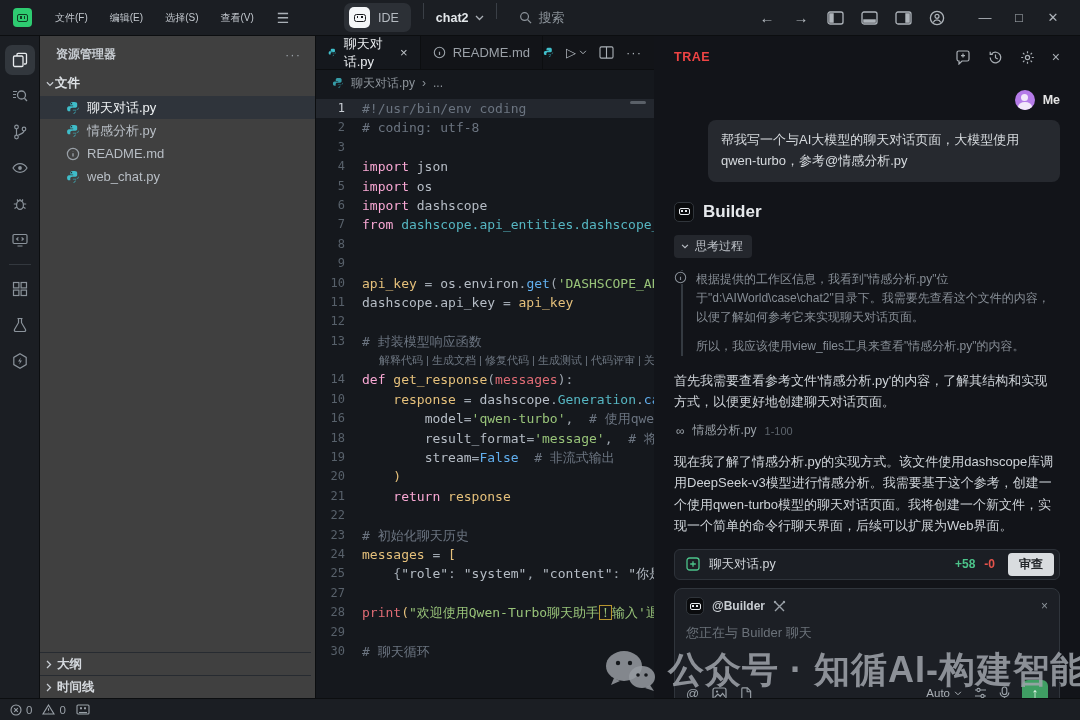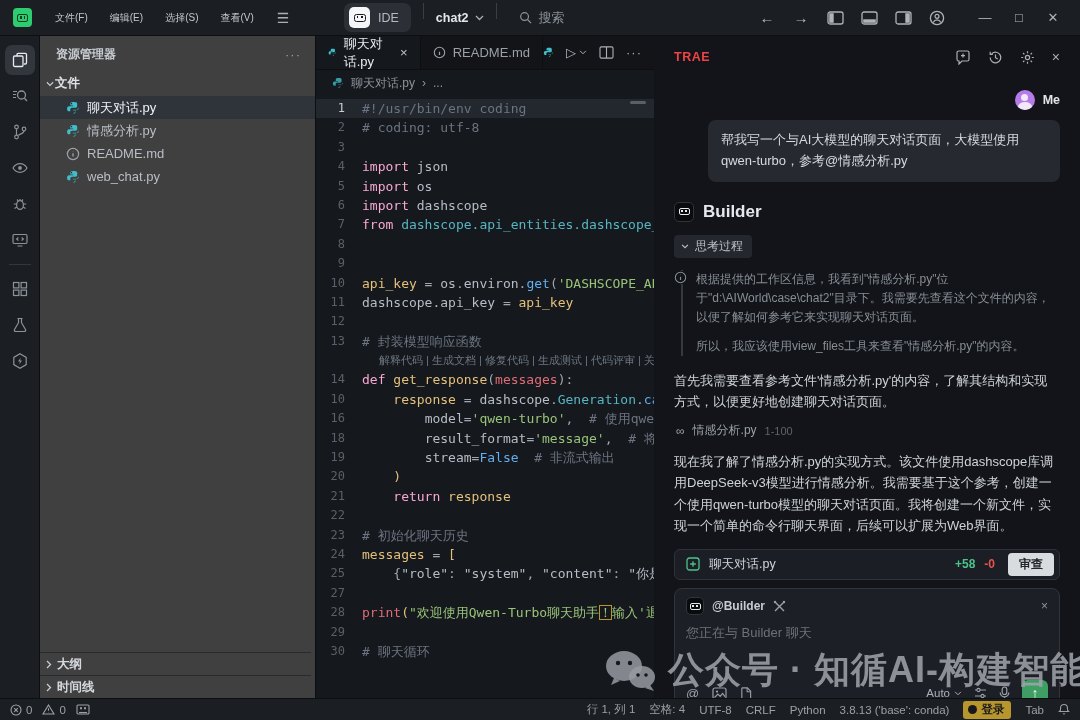--- a/index.html
+++ b/index.html
@@ -543,37 +543,20 @@
             <path d="M6.5 4.2v2.6M6.5 8.2v.2" stroke="#9aa1a8" stroke-width="1.1"></path>
           </svg>
         <span>0</span>
       </span>
       <svg class="ic" width="14" height="11" viewBox="0 0 14 11">
           <rect x="1" y="1" width="12" height="9" rx="1" stroke="#9aa1a8" stroke-width="1.1" fill="none"></rect>
           <path d="M3 8.5h8" stroke="#9aa1a8" stroke-width="1.1"></path>
           <path d="M4 3.2h2v2H4zM8 3.2h2v2H8z" fill="#9aa1a8"></path>
         </svg>
     </span>
-    <span class="st-right">
-      <span>行 1,  列 1</span>
-      <span>空格: 4</span>
-      <span>UTF-8</span>
-      <span>CRLF</span>
-      <span>Python</span>
-      <span>3.8.13 ('base': conda)</span>
-      <span class="login-badge">
-        <span class="login-dot"></span>
-        <span>登录</span>
-      </span>
-      <span>Tab</span>
-      <svg class="ic" width="12" height="13" viewBox="0 0 12 13">
-          <path d="M6 1.5c2 0 3.4 1.5 3.4 3.4 0 2.8 1.1 3.6 1.1 3.6H1.5s1.1-.8 1.1-3.6C2.6 3 4 1.5 6 1.5z" stroke="#9aa1a8" stroke-width="1.1" fill="none"></path>
-          <path d="M5 10.5a1.2 1.2 0 0 0 2 0" stroke="#9aa1a8" stroke-width="1.1" fill="none"></path>
-        </svg>
-    </span>
   </footer>
 
   <div class="watermark">
     <svg class="ic" width="52" height="44" viewBox="0 0 52 44">
       <ellipse cx="20" cy="17" rx="18" ry="15" fill="rgba(150,155,161,.85)"></ellipse>
       <path d="M10 29l-3 7 9-4z" fill="rgba(150,155,161,.85)"></path>
       <circle cx="14" cy="14" r="2.2" fill="#15181c"></circle>
         <circle cx="26" cy="14" r="2.2" fill="#15181c"></circle>
       <ellipse cx="38" cy="28" rx="13" ry="11" fill="rgba(150,155,161,.85)"></ellipse>
       <path d="M46 36l4 6-9-3z" fill="rgba(150,155,161,.85)"></path>

